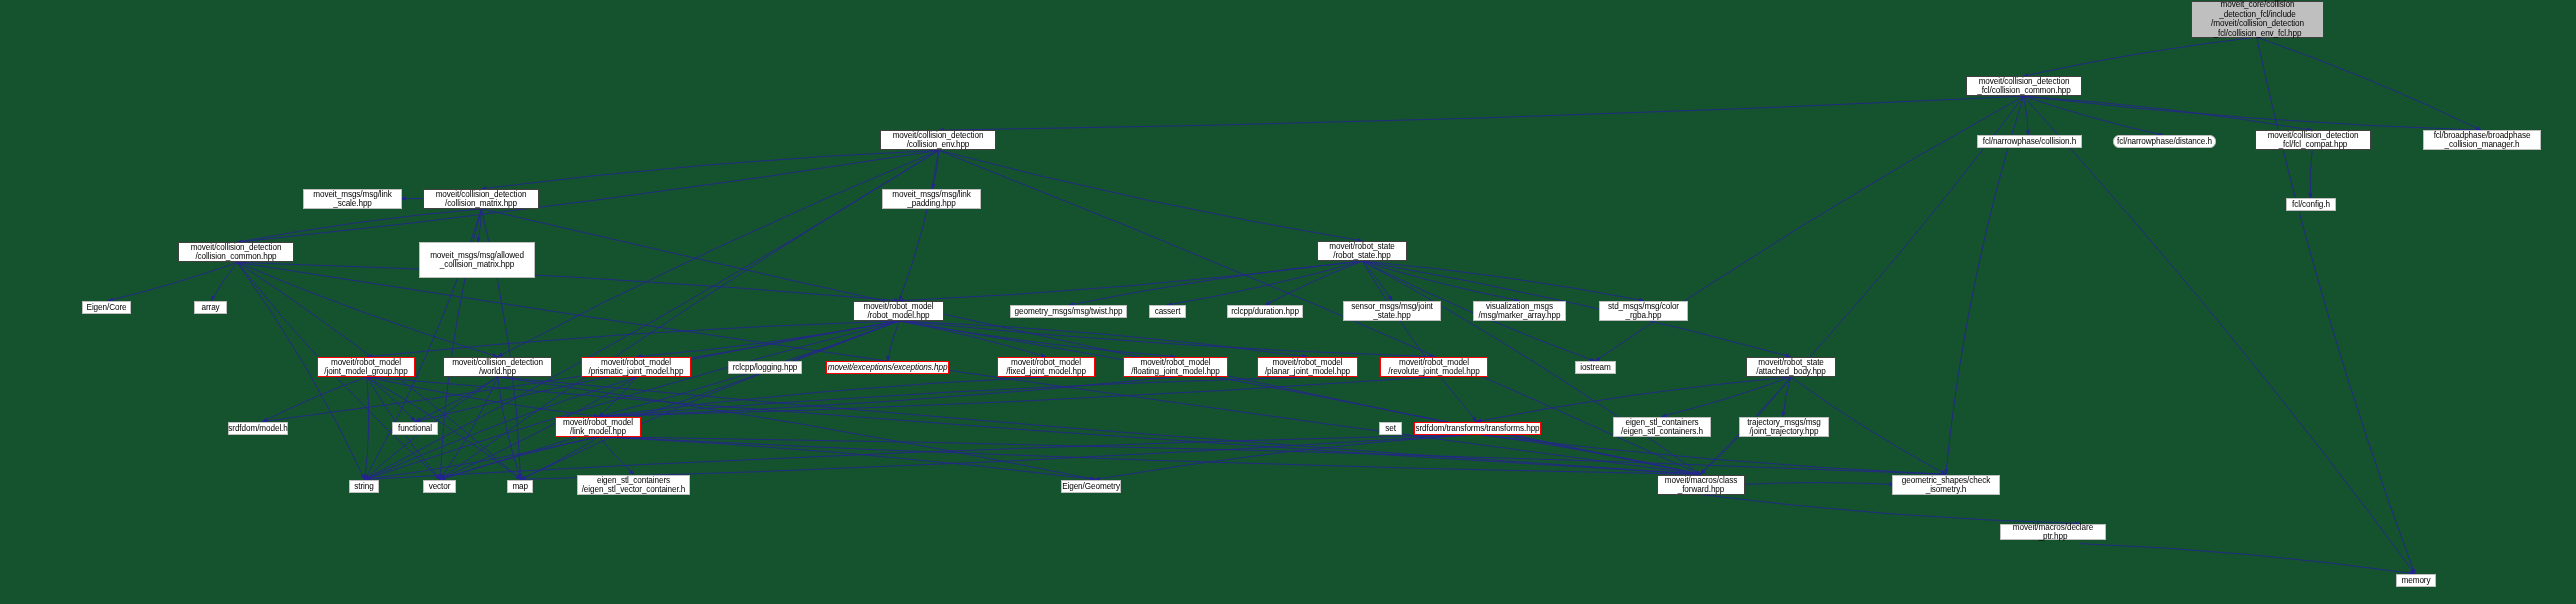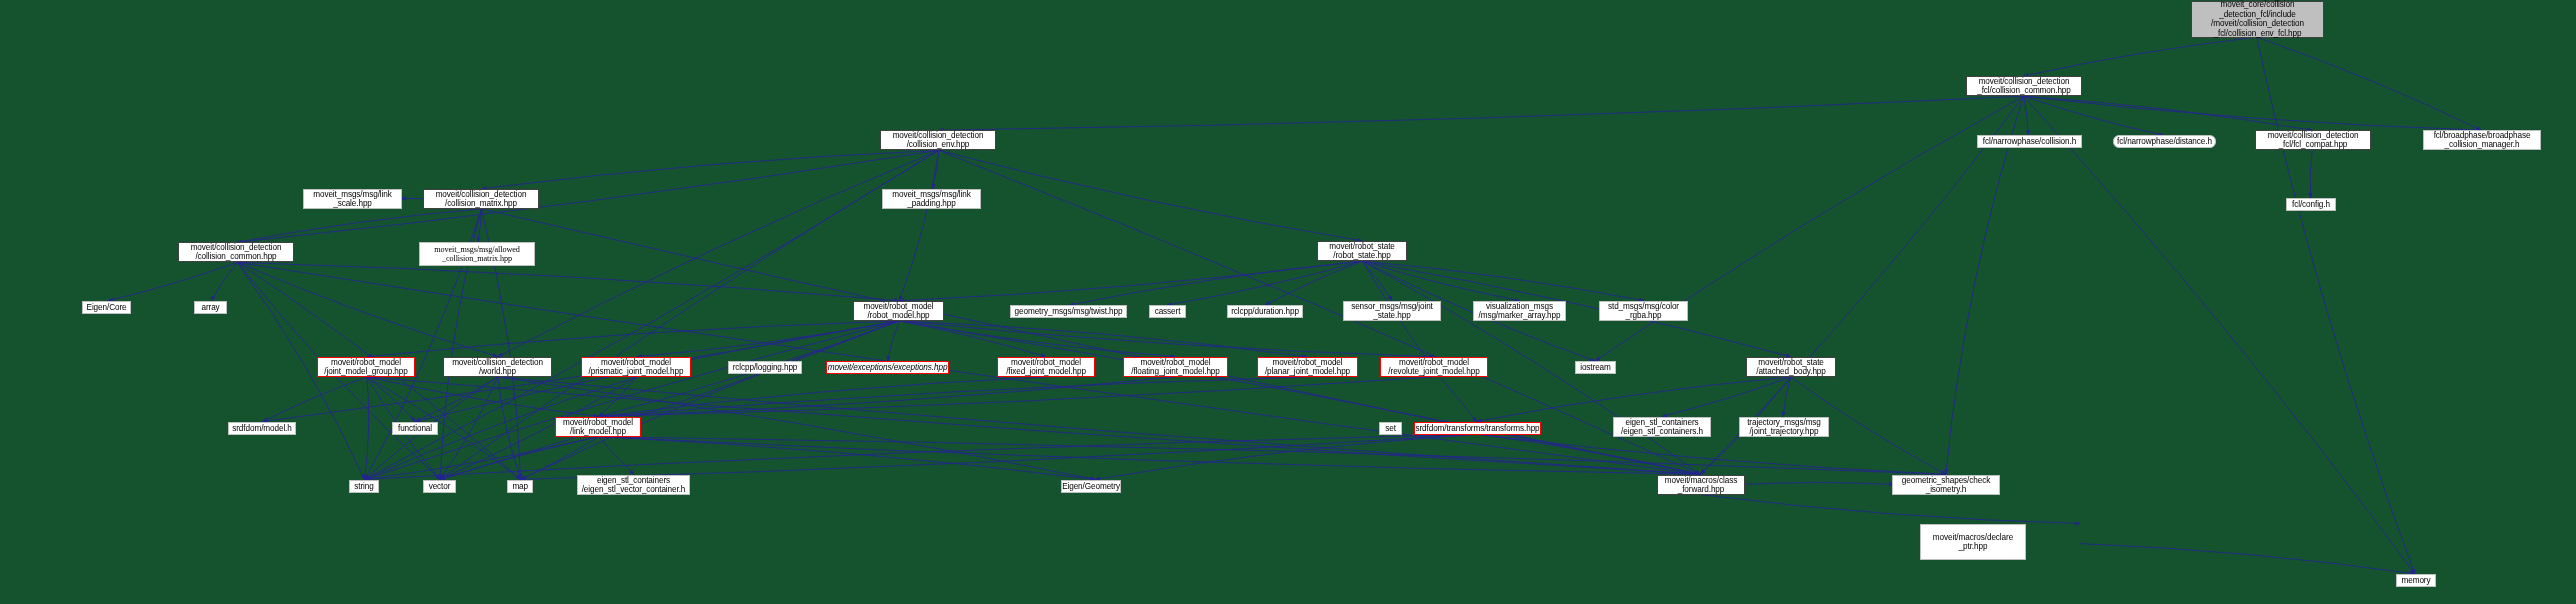--- a/index.html
+++ b/index.html
@@ -176,21 +176,21 @@
 _collision_manager.h</div>
     <div class="node" style="left: 2286px; top: 198px; width: 50px; height: 12.6px;">fcl/config.h</div>
     <div class="node emph" style="left: 880px; top: 130px; width: 116px; height: 20px;">moveit/collision_detection
 /collision_env.hpp</div>
     <div class="node" style="left: 882px; top: 189px; width: 99px; height: 20px;">moveit_msgs/msg/link
 _padding.hpp</div>
     <div class="node" style="left: 303px; top: 189px; width: 99px; height: 20px;">moveit_msgs/msg/link
 _scale.hpp</div>
     <div class="node emph" style="left: 423px; top: 189px; width: 116px; height: 20px;">moveit/collision_detection
 /collision_matrix.hpp</div>
-    <div class="node" style="left: 419px; top: 242px; width: 116px; height: 24px; font-family: Liberation Serif, serif;">moveit_msgs/msg/allowed
+    <div class="node" style="left: 419px; top: 242px; width: 116px; height: 36px;">moveit_msgs/msg/allowed
 _collision_matrix.hpp</div>
     <div class="node emph" style="left: 178px; top: 242px; width: 116px; height: 20px;">moveit/collision_detection
 /collision_common.hpp</div>
     <div class="node" style="left: 82px; top: 301px; width: 49px; height: 12.6px;">Eigen/Core</div>
     <div class="node" style="left: 194px; top: 301px; width: 33px; height: 12.6px;">array</div>
     <div class="node emph" style="left: 1317px; top: 241px; width: 90px; height: 20px;">moveit/robot_state
 /robot_state.hpp</div>
     <div class="node emph" style="left: 853px; top: 301px; width: 91px; height: 20px;">moveit/robot_model
 /robot_model.hpp</div>
     <div class="node" style="left: 1010px; top: 305px; width: 117px; height: 12.6px;">geometry_msgs/msg/twist.hpp</div>
@@ -214,37 +214,37 @@
 /fixed_joint_model.hpp</div>
     <div class="node red" style="left: 1123px; top: 357px; width: 105px; height: 20px;">moveit/robot_model
 /floating_joint_model.hpp</div>
     <div class="node red" style="left: 1257px; top: 357px; width: 101px; height: 20px;">moveit/robot_model
 /planar_joint_model.hpp</div>
     <div class="node red" style="left: 1380px; top: 357px; width: 108px; height: 20px;">moveit/robot_model
 /revolute_joint_model.hpp</div>
     <div class="node" style="left: 1575px; top: 361px; width: 41px; height: 12.6px;">iostream</div>
     <div class="node emph" style="left: 1746px; top: 357px; width: 90px; height: 20px;">moveit/robot_state
 /attached_body.hpp</div>
-    <div class="node" style="left: 228px; top: 422px; width: 68px; height: 12.6px;">srdfdom/model.h</div>
+    <div class="node" style="left: 228px; top: 422px; width: 60px; height: 12.6px;">srdfdom/model.h</div>
     <div class="node" style="left: 392px; top: 422px; width: 46px; height: 12.6px;">functional</div>
     <div class="node red" style="left: 555px; top: 417px; width: 86px; height: 20px;">moveit/robot_model
 /link_model.hpp</div>
     <div class="node" style="left: 1379px; top: 422px; width: 23px; height: 12.6px;">set</div>
     <div class="node red" style="left: 1414px; top: 422px; width: 127px; height: 12.6px;">srdfdom/transforms/transforms.hpp</div>
     <div class="node" style="left: 1613px; top: 417px; width: 98px; height: 20px;">eigen_stl_containers
 /eigen_stl_containers.h</div>
     <div class="node" style="left: 1739px; top: 417px; width: 90px; height: 20px;">trajectory_msgs/msg
 /joint_trajectory.hpp</div>
     <div class="node" style="left: 349px; top: 480px; width: 30px; height: 12.6px;">string</div>
     <div class="node" style="left: 423px; top: 480px; width: 33px; height: 12.6px;">vector</div>
     <div class="node" style="left: 507px; top: 480px; width: 26.4px; height: 12.6px;">map</div>
     <div class="node" style="left: 577px; top: 475px; width: 113px; height: 20px;">eigen_stl_containers
 /eigen_stl_vector_container.h</div>
     <div class="node" style="left: 1061px; top: 480px; width: 60px; height: 12.6px;">Eigen/Geometry</div>
     <div class="node emph" style="left: 1657px; top: 475px; width: 88px; height: 20px; text-align: center;">moveit/macros/class
 _forward.hpp</div>
     <div class="node" style="left: 1892px; top: 475px; width: 108px; height: 20px;">geometric_shapes/check
 _isometry.h</div>
-    <div class="node" style="left: 1920px; top: 524px; width: 106px; height: 36px;">moveit/macros/declare
+    <div class="node" style="left: 2000px; top: 524px; width: 106px; height: 16px;">moveit/macros/declare
 _ptr.hpp</div>
     <div class="node" style="left: 2396px; top: 574px; width: 40px; height: 12.6px;">memory</div>
   </div>
 
 
 </body></html>

